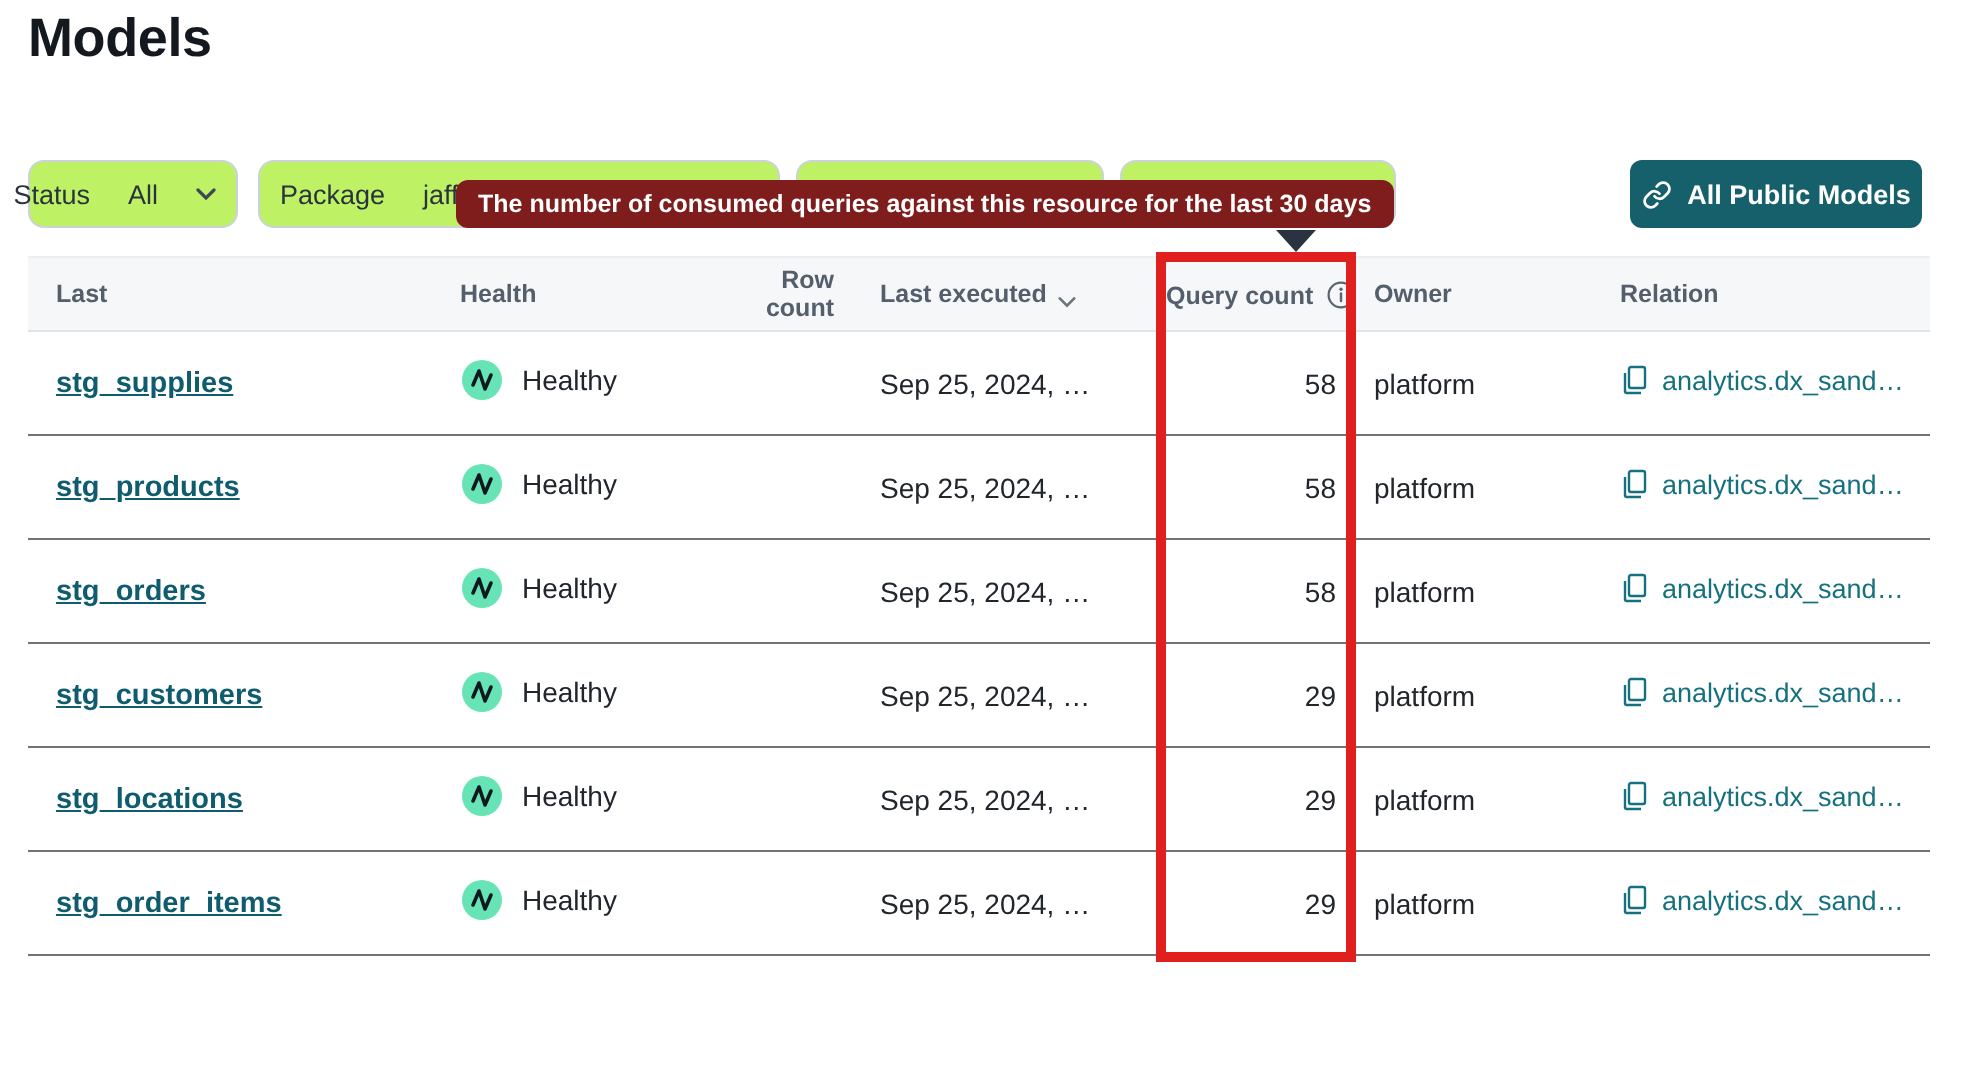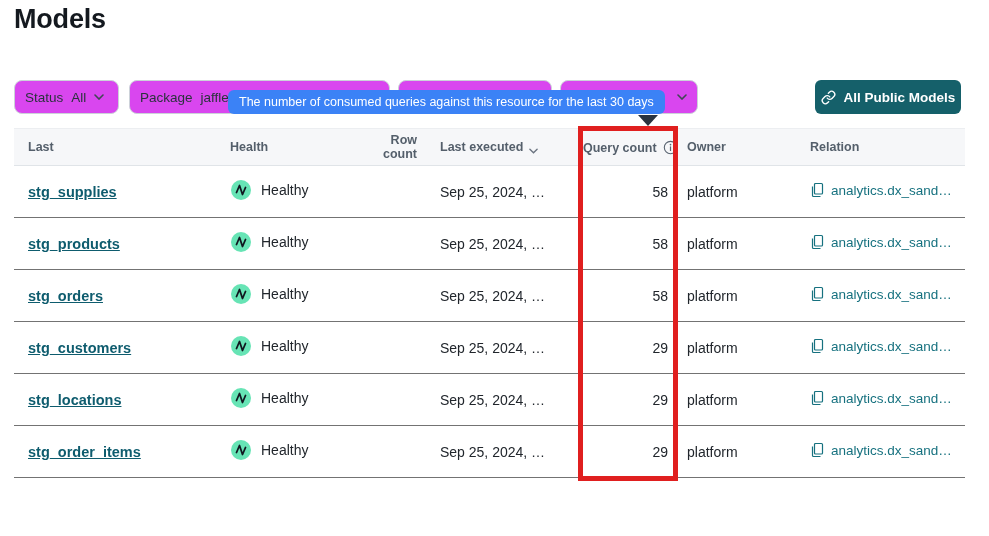--- a/index.html
+++ b/index.html
@@ -5,40 +5,40 @@
   * { margin:0; padding:0; box-sizing:border-box; }
   html,body { width:989px; height:536px; background:#ffffff; overflow:hidden;
               font-family:"Liberation Sans", sans-serif; }
   .page { position:relative; width:989px; height:516px; background:#fff; }
 
   .page-title { position:absolute; left:14px; top:4px; font-size:27px; font-weight:700;
                 color:#14191f; letter-spacing:-0.2px; }
 
   
   .dropdown { position:absolute; top:80px; height:34px; border:1px solid #ccd2d9;
-              border-radius:8px; background:#d946ef; display:flex; align-items:center;
-              padding:0 10px; gap:8px; font-size:13.5px; color:#2a333d; cursor:pointer; }
+              border-radius:8px; background:#bef264; display:flex; align-items:center;
+              padding:0 10px; gap:19px; font-size:13.5px; color:#2a333d; cursor:pointer;justify-content:flex-end; }
   .dd-status  { left:14px;  width:105px; }
   .dd-package { left:129px; width:261px; }
   .dd-three   { left:398px; width:154px; }
   .dd-four    { left:560px; width:138px; }
   .dd-label { color:#2a333d; }
   .dd-value { color:#2a333d; }
   .dd-chev { display:flex; align-items:center; }
   .dd-chev.right { margin-left:auto; }
 
   .primary-btn { position:absolute; left:815px; top:80px; width:146px; height:34px;
                  background:#15606a; color:#fff; border:none; border-radius:6px;
                  display:flex; align-items:center; justify-content:center; gap:8px;
                  font-size:13.5px; font-weight:700; cursor:pointer;
                  font-family:Liberation Sans, sans-serif; }
 
   
-  .tooltip { position:absolute; left:228px; top:90px; z-index:40; background:#3b82f6;
-             color:#fff; font-size:12.5px; font-weight:400; white-space:nowrap;
+  .tooltip { position:absolute; left:228px; top:90px; z-index:40; background:#7f1d1d;
+             color:#fff; font-size:12.5px; font-weight:700; white-space:nowrap;
              padding:5px 11px; border-radius:6px; }
   .tooltip-arrow { position:absolute; left:638px; top:115px; z-index:39; width:0; height:0;
                    border-left:10px solid transparent; border-right:10px solid transparent;
                    border-top:11px solid #2a3340; }
 
   
   table.models { position:absolute; left:14px; top:128px; width:951px;
                  border-collapse:collapse; table-layout:fixed; }
   thead th { height:37px; background:#f6f7f9; border-top:1px solid #eceef1;
              border-bottom:1px solid #e0e4e8; font-size:12.5px; font-weight:700;

